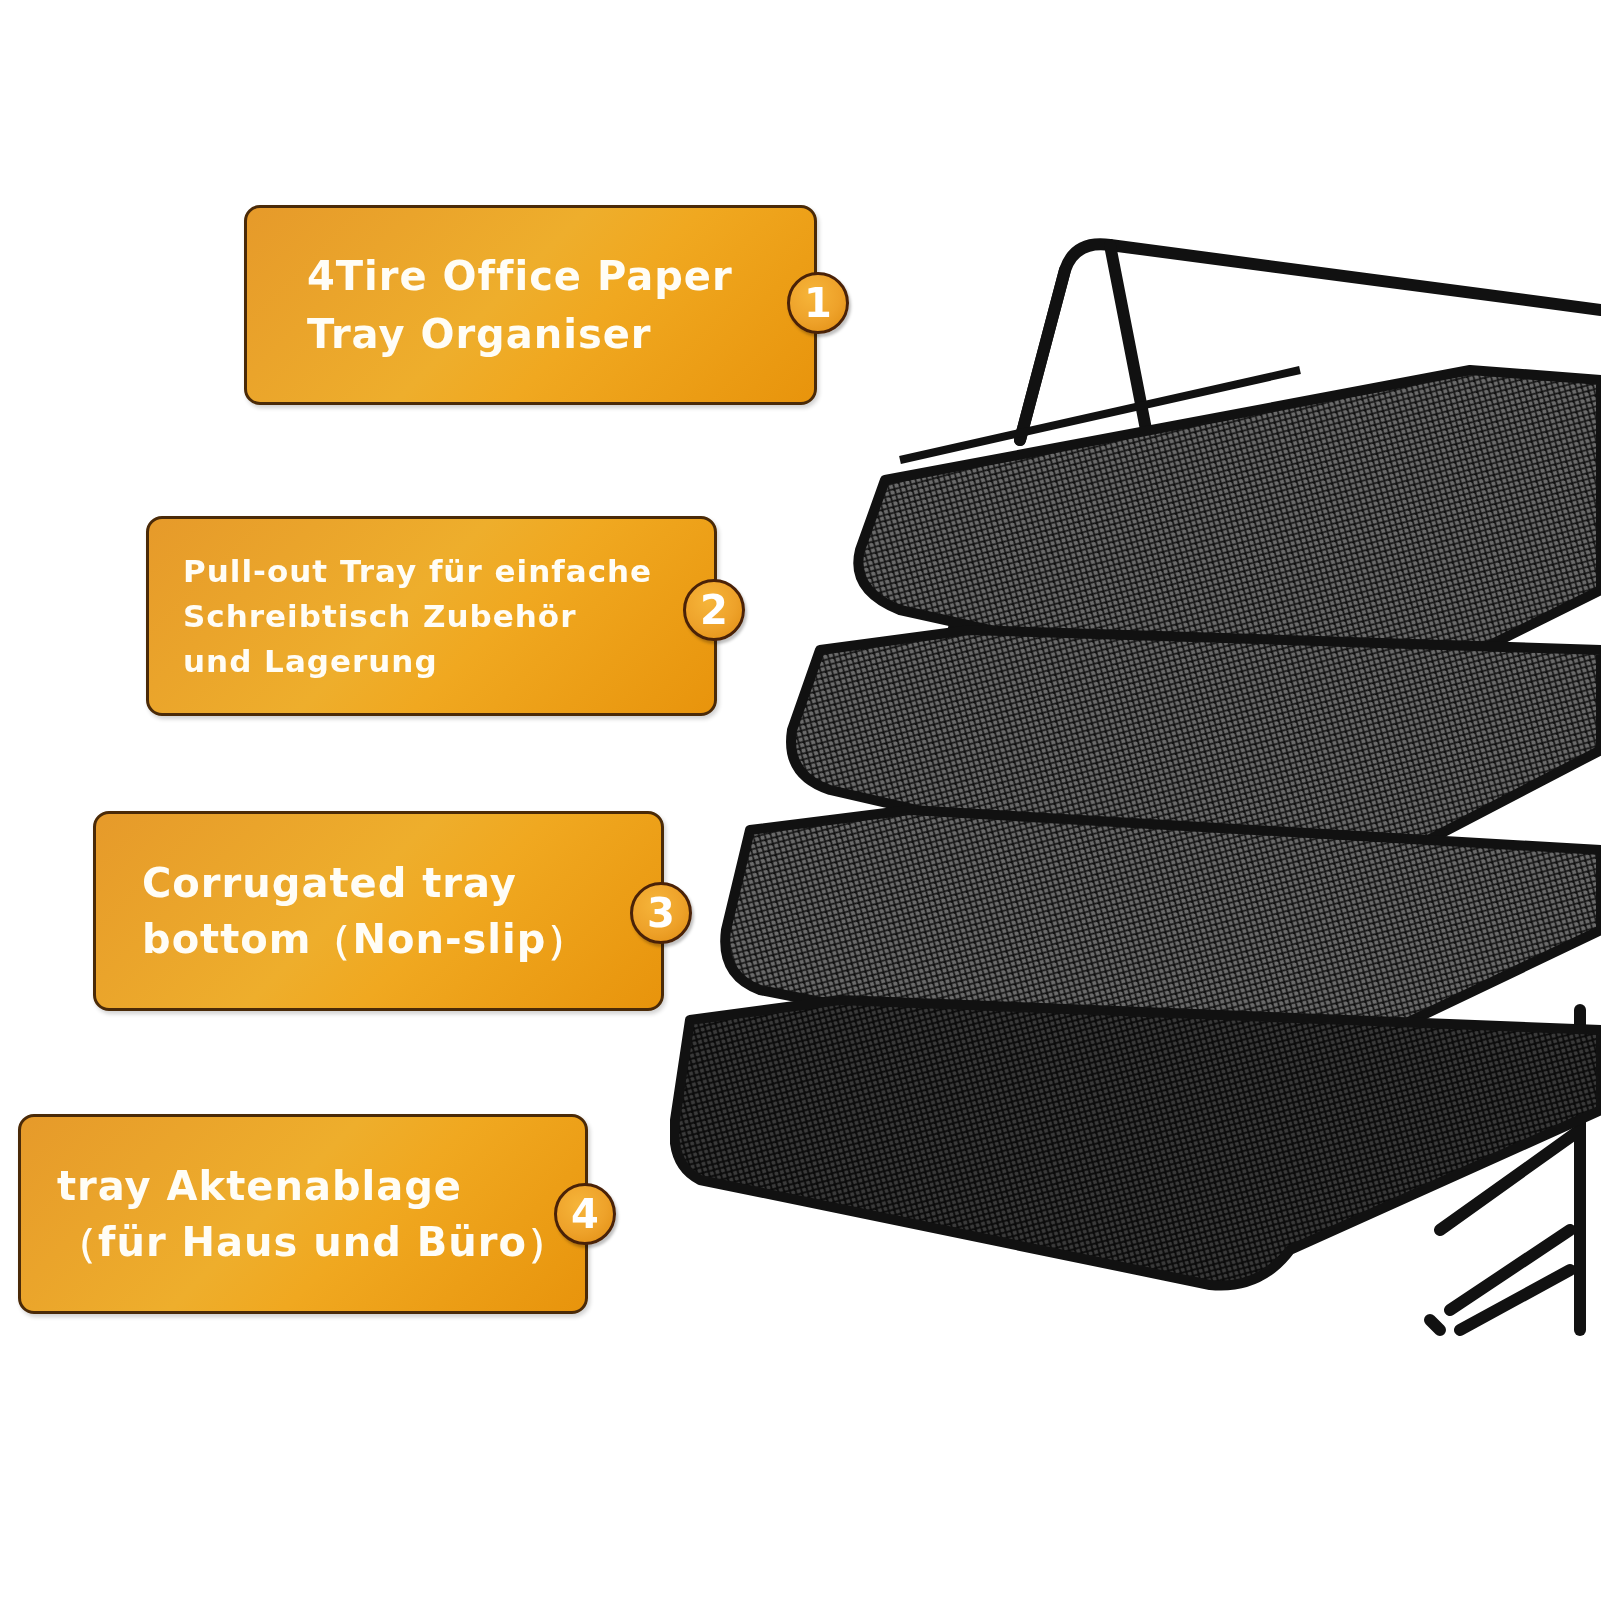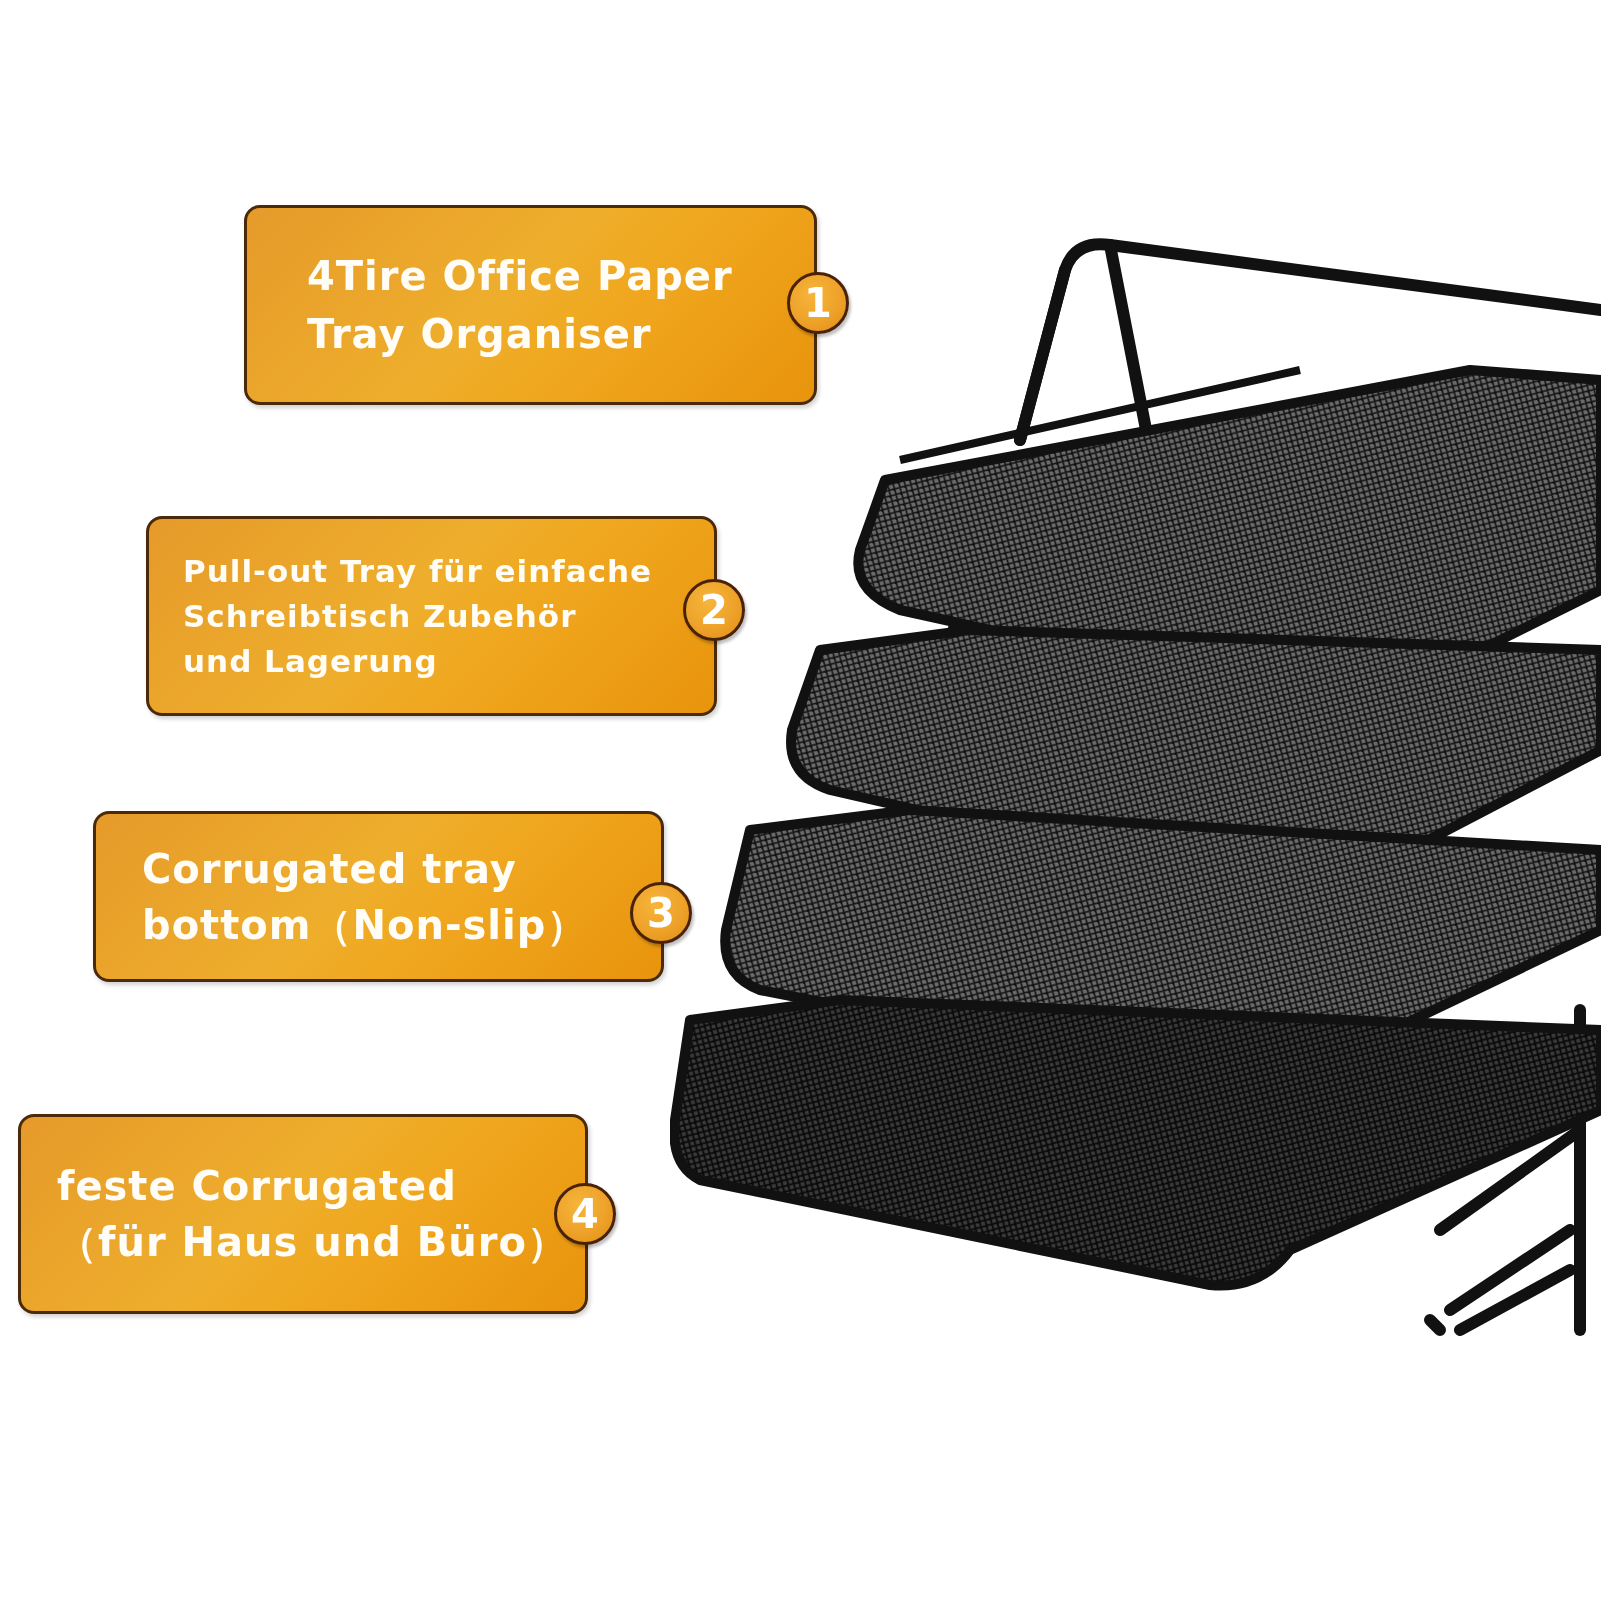--- a/index.html
+++ b/index.html
@@ -34,21 +34,21 @@
     line-height: 1;
   }
   #c1 { left: 244px; top: 205px; width: 573px; height: 200px; padding-left: 60px; }
   #c1 .text { font-size: 40px; line-height: 58px; }
   #b1 { left: 787px; top: 272px; }
 
   #c2 { left: 146px; top: 509px; width: 571px; height: 200px; padding-left: 34px; margin-top: 7px; }
   #c2 .text { font-size: 31px; line-height: 45px; }
   #b2 { left: 683px; top: 579px; }
 
-  #c3 { left: 93px; top: 811px; width: 571px; height: 171px; padding-left: 46px; }
+  #c3 { left: 93px; top: 811px; width: 571px; height: 200px; padding-left: 46px; }
   #c3 .text { font-size: 40px; line-height: 56px; }
   #b3 { left: 630px; top: 882px; }
 
   #c4 { left: 18px; top: 1114px; width: 570px; height: 200px; padding-left: 36px; }
   #c4 .text { font-size: 40px; line-height: 56px; }
   #b4 { left: 554px; top: 1183px; }
 
   .product { position: absolute; left: 670px; top: 230px; width: 931px; height: 1150px; }
 </style>
 </head>
@@ -67,21 +67,21 @@
 </div>
 <div class="badge" id="b2">2</div>
 
 <div class="callout" id="c3">
   <span class="text">Corrugated tray
 bottom（Non-slip）</span>
 </div>
 <div class="badge" id="b3">3</div>
 
 <div class="callout" id="c4">
-  <span class="text">feste Corrugated
+  <span class="text">tray Aktenablage
 （für Haus und Büro）</span>
 </div>
 <div class="badge" id="b4">4</div>
 
 <svg class="product" viewBox="0 0 931 1150" xmlns="http://www.w3.org/2000/svg">
   <defs>
     <pattern id="mesh" width="8" height="8" patternUnits="userSpaceOnUse" patternTransform="rotate(30)">
       <rect width="8" height="8" fill="#6b6b6b"></rect>
       <path d="M0 4 L4 0 L8 4 L4 8 Z" fill="none" stroke="#111" stroke-width="1.6"></path>
     </pattern>

